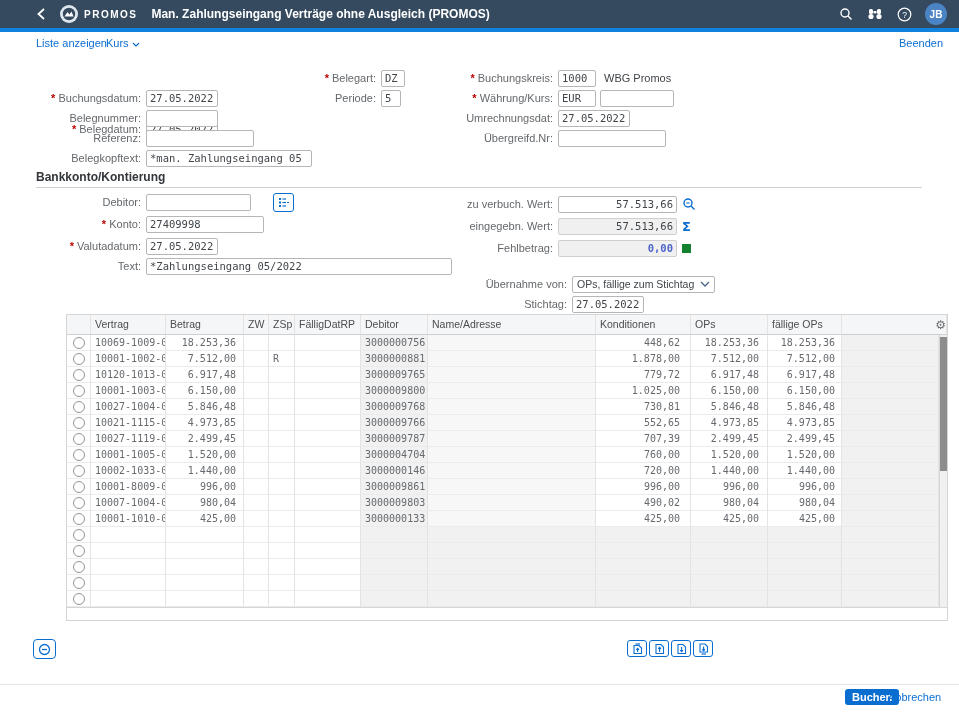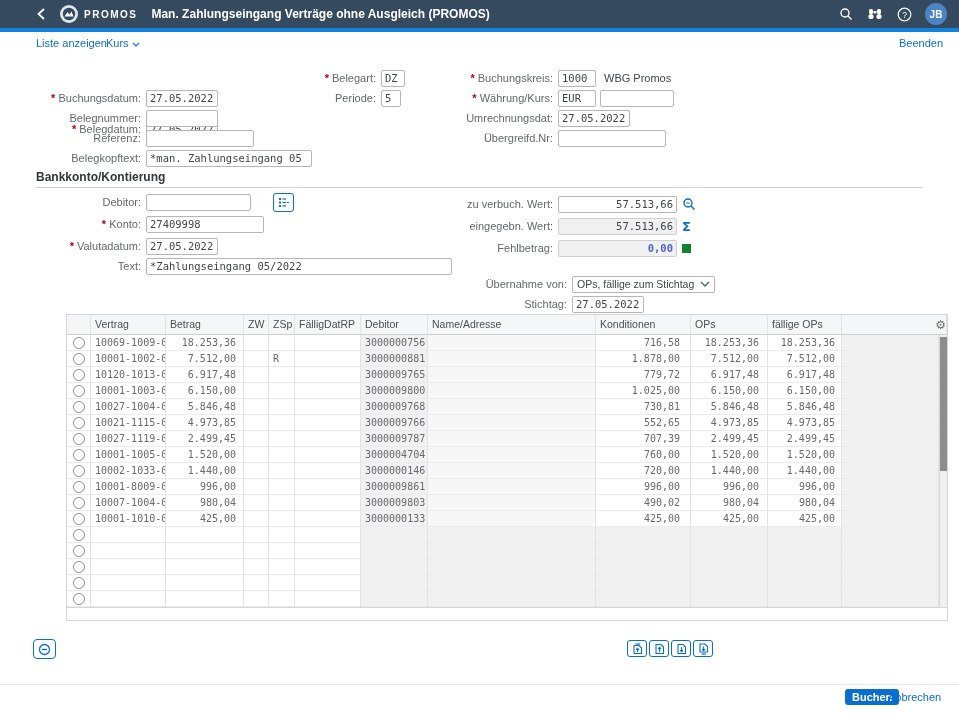--- a/index.html
+++ b/index.html
@@ -287,21 +287,21 @@
           <div class="t-cell c-radio no-pad">
             <span class="radio"></span>
           </div>
           <div class="t-cell pl">10069-1009-02</div>
           <div class="t-cell num pr-betrag">18.253,36</div>
           <div class="t-cell pl"></div>
           <div class="t-cell pl"></div>
           <div class="t-cell pl"></div>
           <div class="t-cell pl ro">3000000756</div>
           <div class="t-cell pl roname"></div>
-          <div class="t-cell num pr-kond">716,58</div>
+          <div class="t-cell num pr-kond">448,62</div>
           <div class="t-cell num pr-ops">18.253,36</div>
           <div class="t-cell num pr-fops">18.253,36</div>
           <div class="t-cell ro"></div>
         </div>
         <div class="t-row">
           <div class="t-cell c-radio no-pad">
             <span class="radio"></span>
           </div>
           <div class="t-cell pl">10001-1002-04</div>
           <div class="t-cell num pr-betrag">7.512,00</div>

